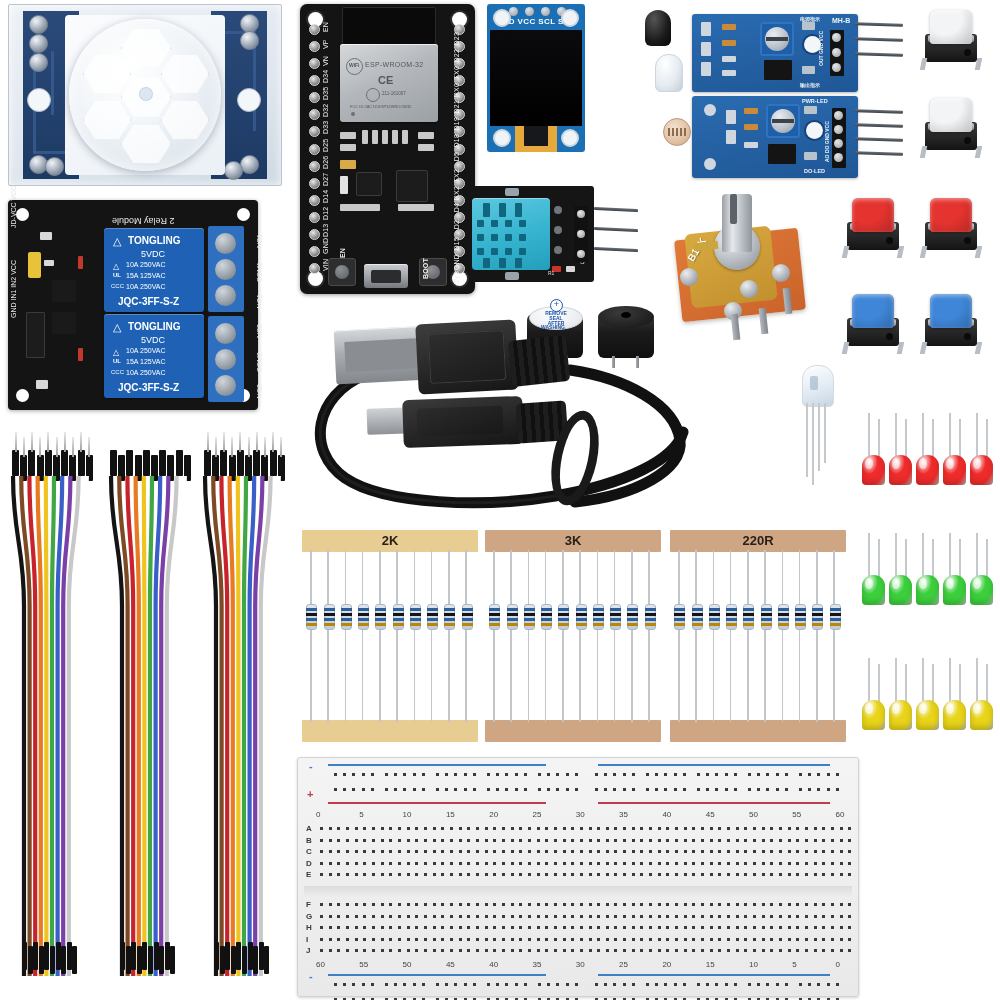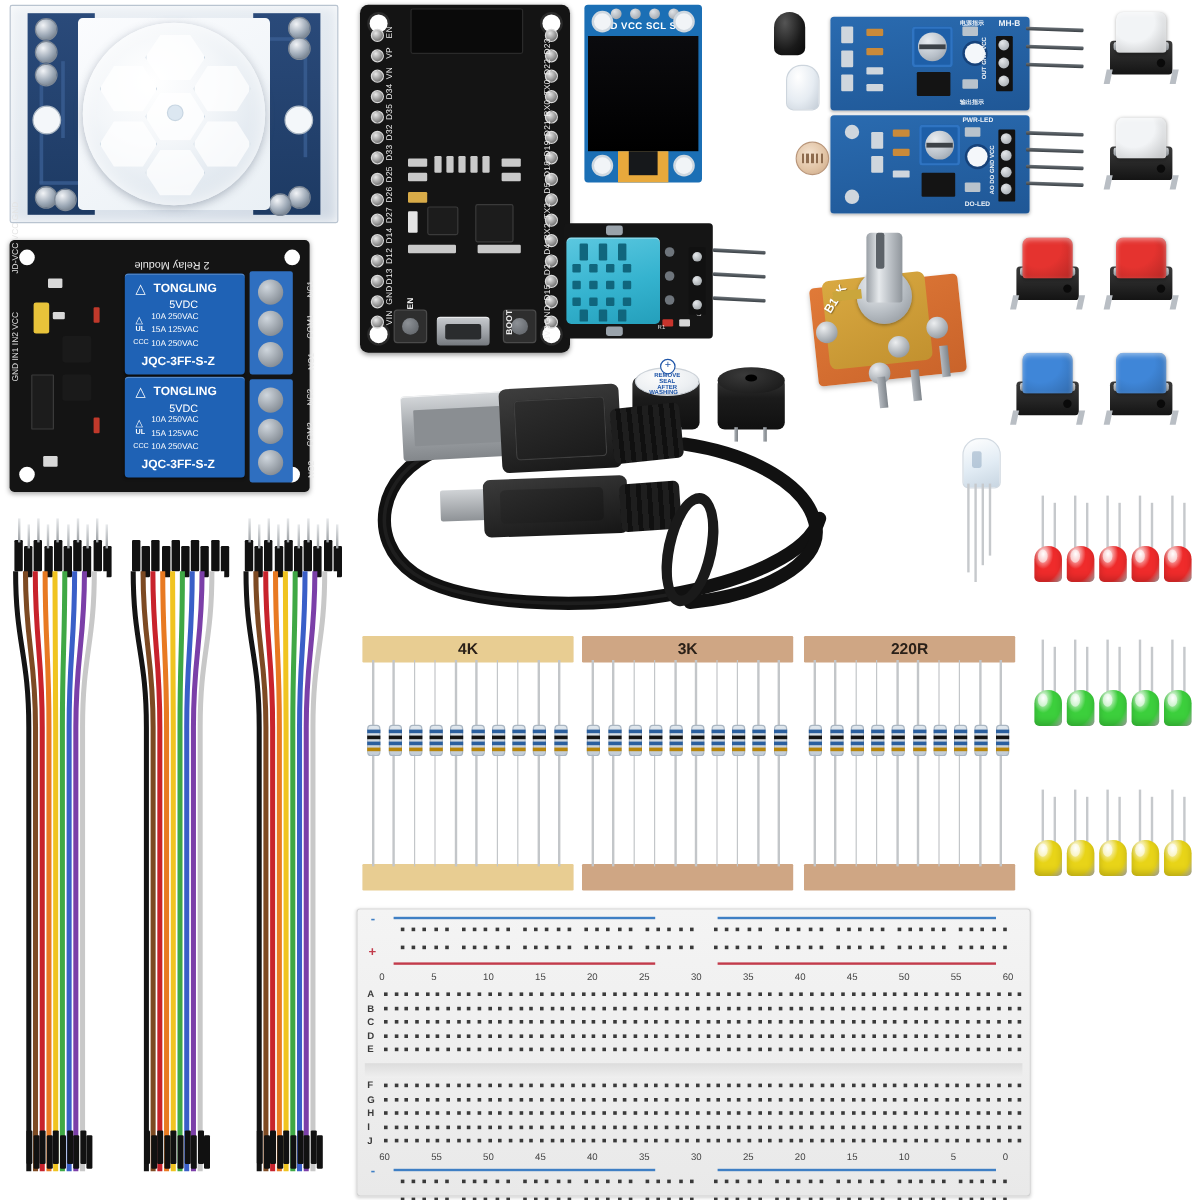--- a/index.html
+++ b/index.html
@@ -288,20 +288,32 @@
     </div>
   </div>
 
   <div class="abs esp">
     <div class="esp-ant"></div>
     <div class="esp-mhole" style="left:8px;top:8px;"></div>
     <div class="esp-mhole" style="right:8px;top:8px;"></div>
     <div class="esp-mhole" style="left:8px;bottom:8px;"></div>
     <div class="esp-mhole" style="right:8px;bottom:8px;"></div>
 
+    <div class="esp-shield">
+      <div style="position:absolute;left:6px;top:14px;width:15px;height:15px;border-radius:50%;
+                  border:1.5px solid #6c7075;"></div>
+      <div class="shield-t" style="left:9px;top:18px;font-size:5px;font-weight:bold;">WiFi</div>
+      <div class="shield-t" style="left:25px;top:17px;font-size:7px;letter-spacing:.3px;">ESP-WROOM-32</div>
+      <div class="shield-t" style="left:38px;top:30px;font-size:11px;font-weight:bold;">CE</div>
+      <div style="position:absolute;left:26px;top:44px;width:12px;height:12px;border-radius:50%;
+                  border:1.2px solid #6c7075;"></div>
+      <div class="shield-t" style="left:42px;top:47px;font-size:4.5px;">211-161007</div>
+      <div class="shield-t" style="left:10px;top:60px;font-size:4px;">FCC ID:2AC7Z-ESP32WROOM32</div>
+      <div style="position:absolute;left:11px;top:68px;width:4px;height:4px;border-radius:50%;background:#6c7075;"></div>
+    </div>
 
     <div class="esp-pinrow" id="pins-left" style="left:7px;">
         <div class="esp-pin" style="left:2px;top:2.0px;"></div>
         <div class="esp-pin" style="left:2px;top:19.1px;"></div>
         <div class="esp-pin" style="left:2px;top:36.1px;"></div>
         <div class="esp-pin" style="left:2px;top:53.2px;"></div>
         <div class="esp-pin" style="left:2px;top:70.3px;"></div>
         <div class="esp-pin" style="left:2px;top:87.3px;"></div>
         <div class="esp-pin" style="left:2px;top:104.4px;"></div>
         <div class="esp-pin" style="left:2px;top:121.5px;"></div>
@@ -947,21 +959,21 @@
     <div class="usb-strain"></div>
     <div class="usb-micro"></div>
     <div class="usb-mhood"></div>
     <div class="usb-strain2"></div>
     <div class="usb-tie"></div>
   </div>
 
   <div id="resistors">
       <div class="abs rstrip" style="left:302px;top:530px;">
         <div class="rtape" style="top:0;background:#e8cd92;">
-          <div class="rtape-lbl">4K</div>
+          <div class="rtape-lbl">2K</div>
         </div>
         <div class="rtape" style="top:190px;background:#e8cd92;"></div>
         <div class="rlead" style="left:8.0px;top:20px;height:172px;"></div>
         <div class="rbody" style="left:4.3px;top:74px;">
           <div class="rband" style="top:3px;background:#2b5f9e;"></div>
           <div class="rband" style="top:8px;background:#141414;"></div>
           <div class="rband" style="top:13px;background:#2b5f9e;"></div>
           <div class="rband" style="top:18px;background:#b8860b;"></div>
         </div>
         <div class="rlead" style="left:25.3px;top:20px;height:172px;"></div>

